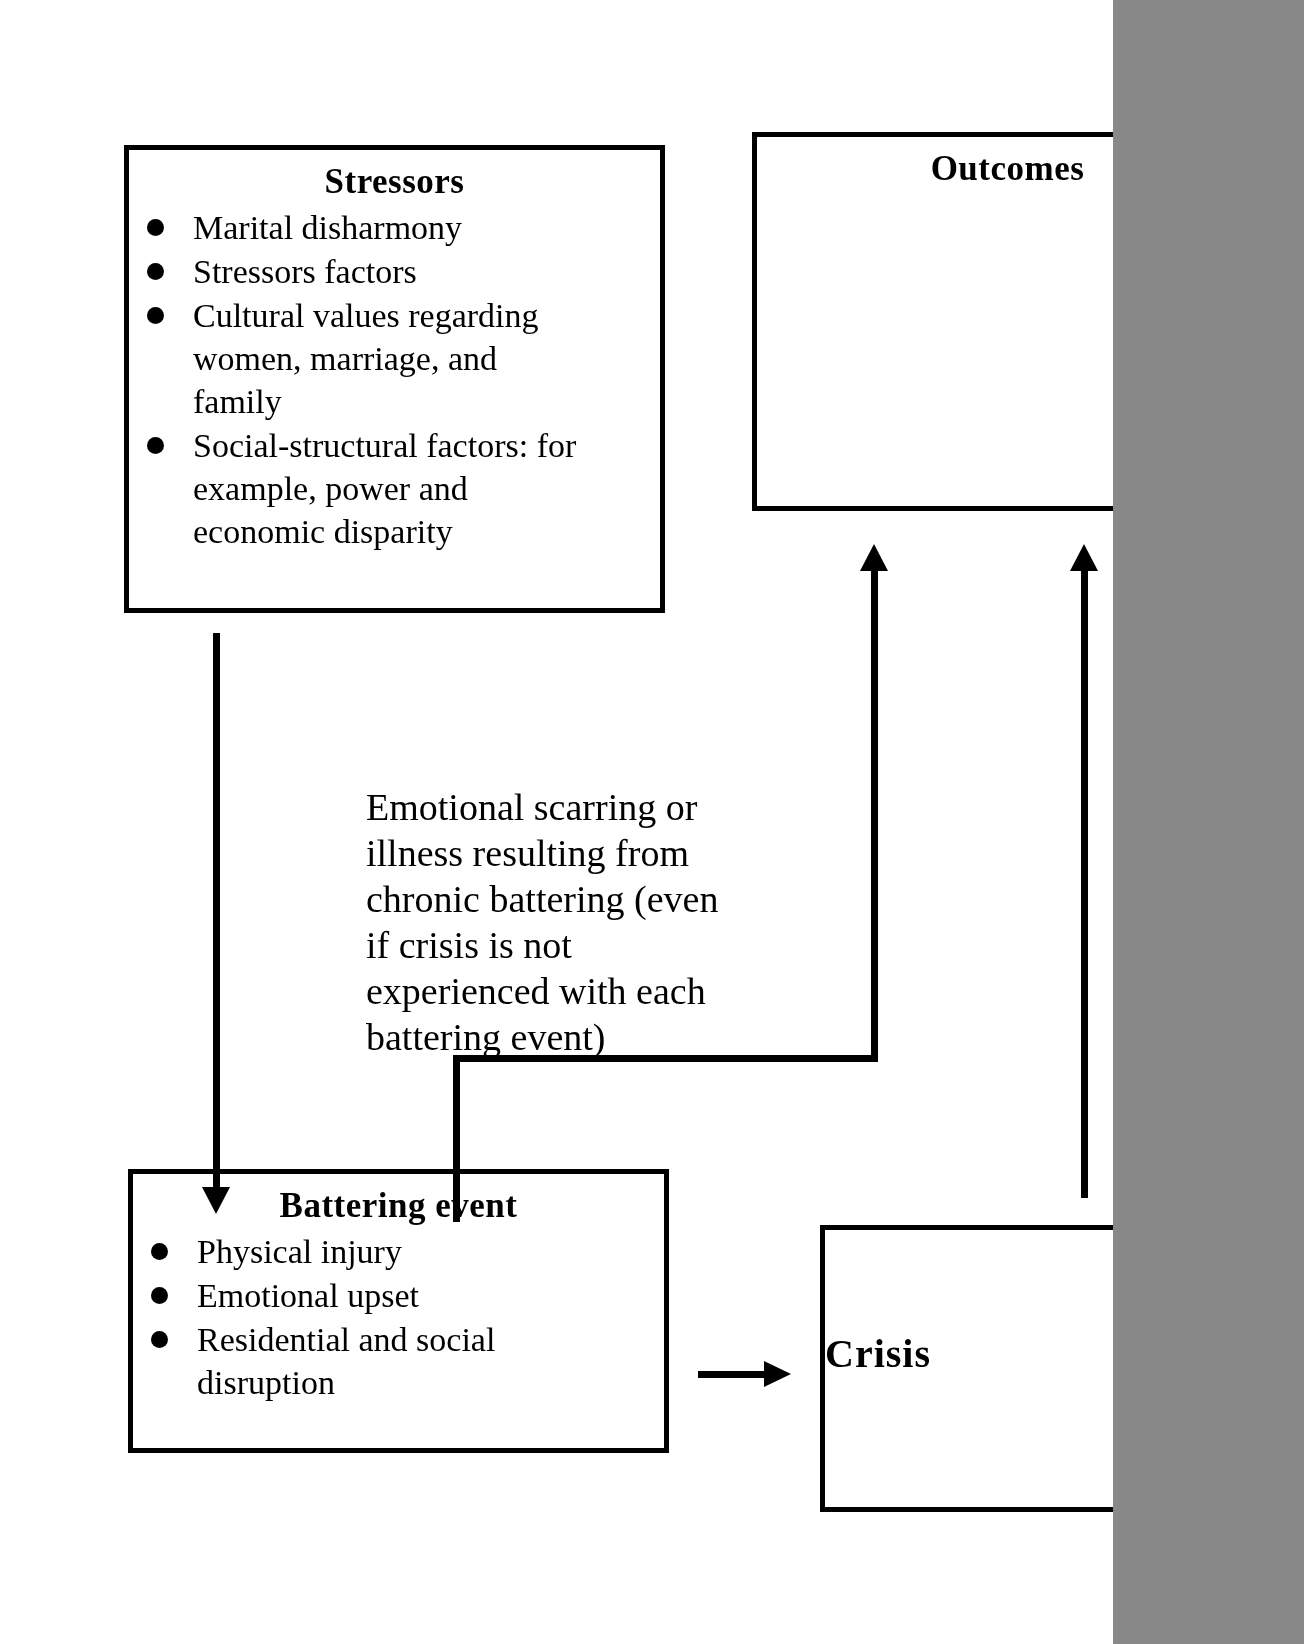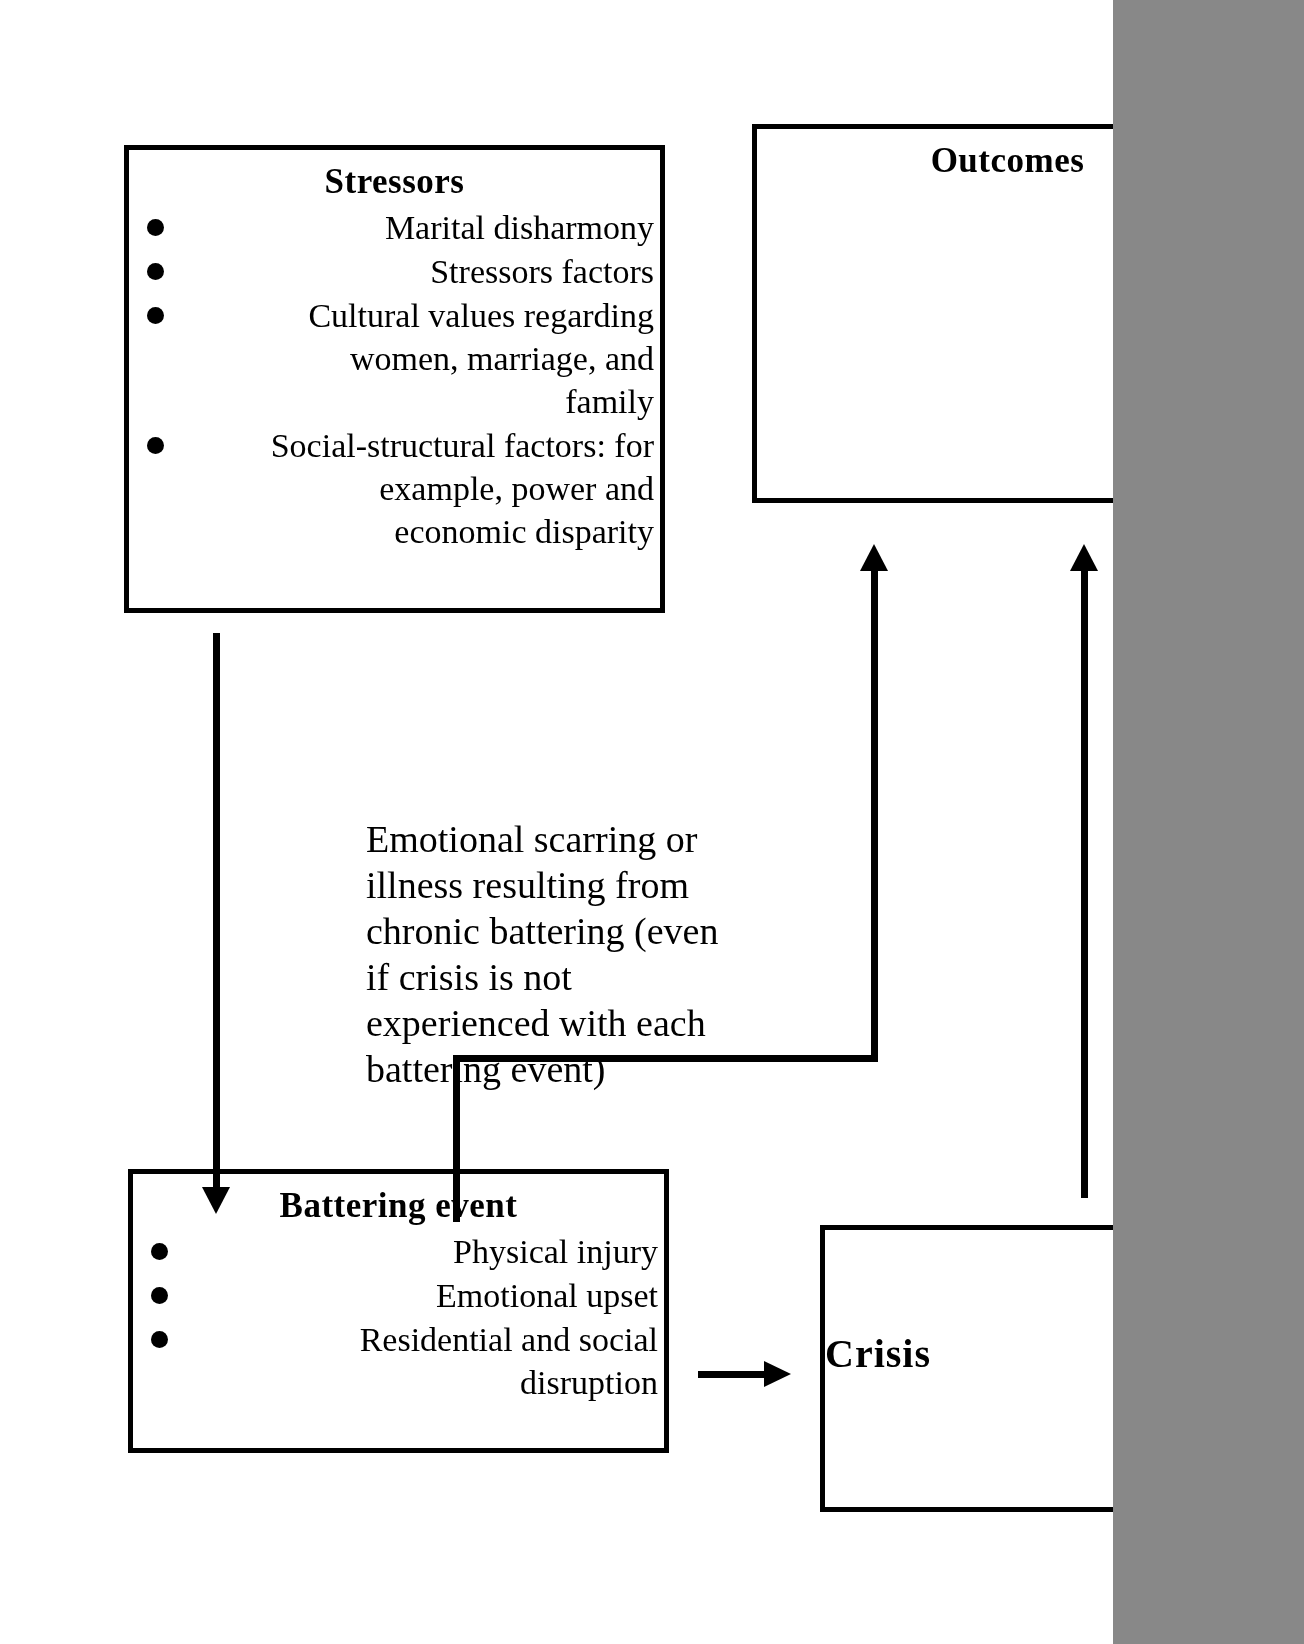--- a/index.html
+++ b/index.html
@@ -19,50 +19,50 @@
     box-sizing: border-box;
   }
   .box-title {
     text-align: center;
     font-weight: bold;
     font-size: 35px;
     line-height: 40px;
     margin: 12px 8px 4px 8px;
     letter-spacing: 0.5px;
   }
-  .items { padding: 0 6px 0 0; text-align: right; }
+  .items { padding: 0 6px 0 0; }
   .item {
     position: relative;
     padding-left: 64px;
     font-size: 34px;
     line-height: 43px;
     white-space: pre-line;
     margin-bottom: 1px;
   }
   .item::before {
     content: "";
     position: absolute;
     left: 18px;
     top: 13px;
     width: 17px;
     height: 17px;
     border-radius: 50%;
     background: #000;
   }
   .box-stressors { left: 124px; top: 145px; width: 541px; height: 468px; }
-  .box-outcomes  { left: 752px; top: 124px; width: 511px; height: 379px; }
+  .box-outcomes  { left: 752px; top: 132px; width: 511px; height: 379px; }
   .box-battering { left: 128px; top: 1169px; width: 541px; height: 284px; }
   .box-crisis    { left: 820px; top: 1225px; width: 427px; height: 287px;
                    display: flex; align-items: center; justify-content: flex-start;
                    padding-bottom: 30px; }
   .crisis-label { font-weight: bold; font-size: 40px; letter-spacing: 1px; }
 
   .annotation {
     position: absolute;
-    left: 366px; top: 770px; width: 430px;
+    left: 366px; top: 738px; width: 430px;
     font-size: 38px;
     line-height: 46px;
     white-space: pre-line;
   }
   .annotation .it { }
 
   .seg { position: absolute; background: #000; }
   .head { position: absolute; width: 0; height: 0; }
   .head-down { border-left: 14px solid transparent; border-right: 14px solid transparent; border-top: 27px solid #000; }
   .head-up   { border-left: 14px solid transparent; border-right: 14px solid transparent; border-bottom: 27px solid #000; }

